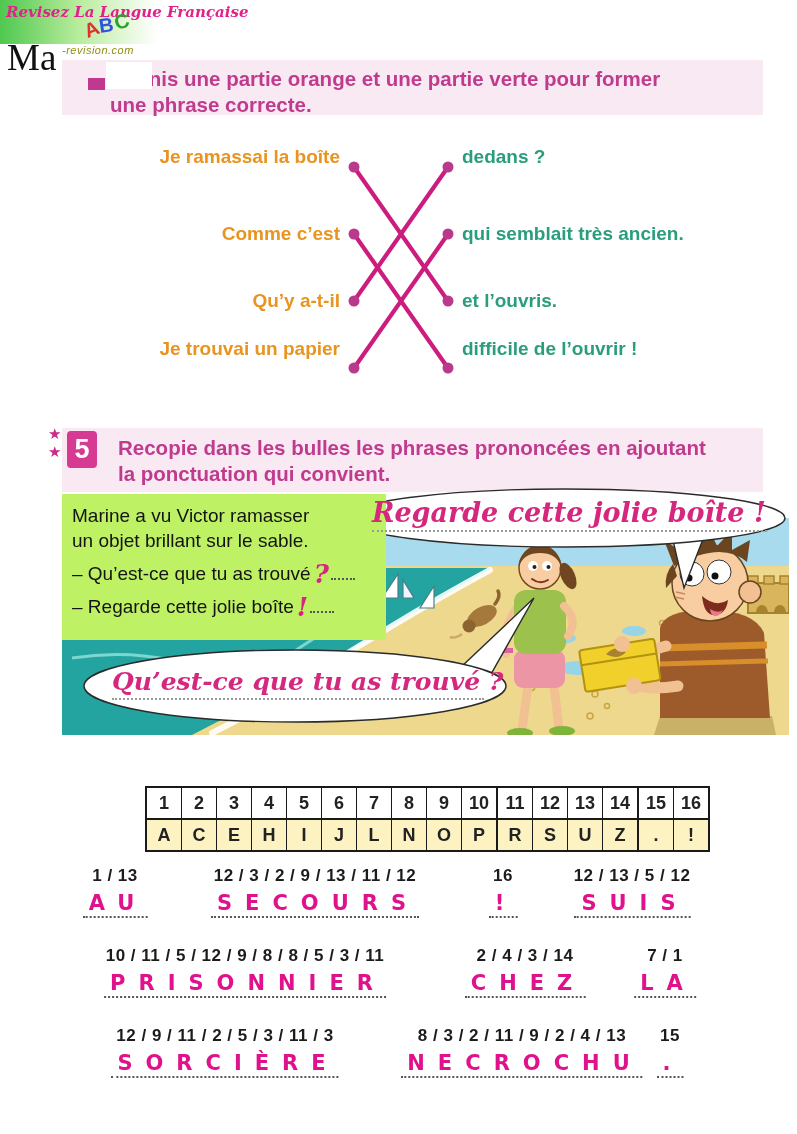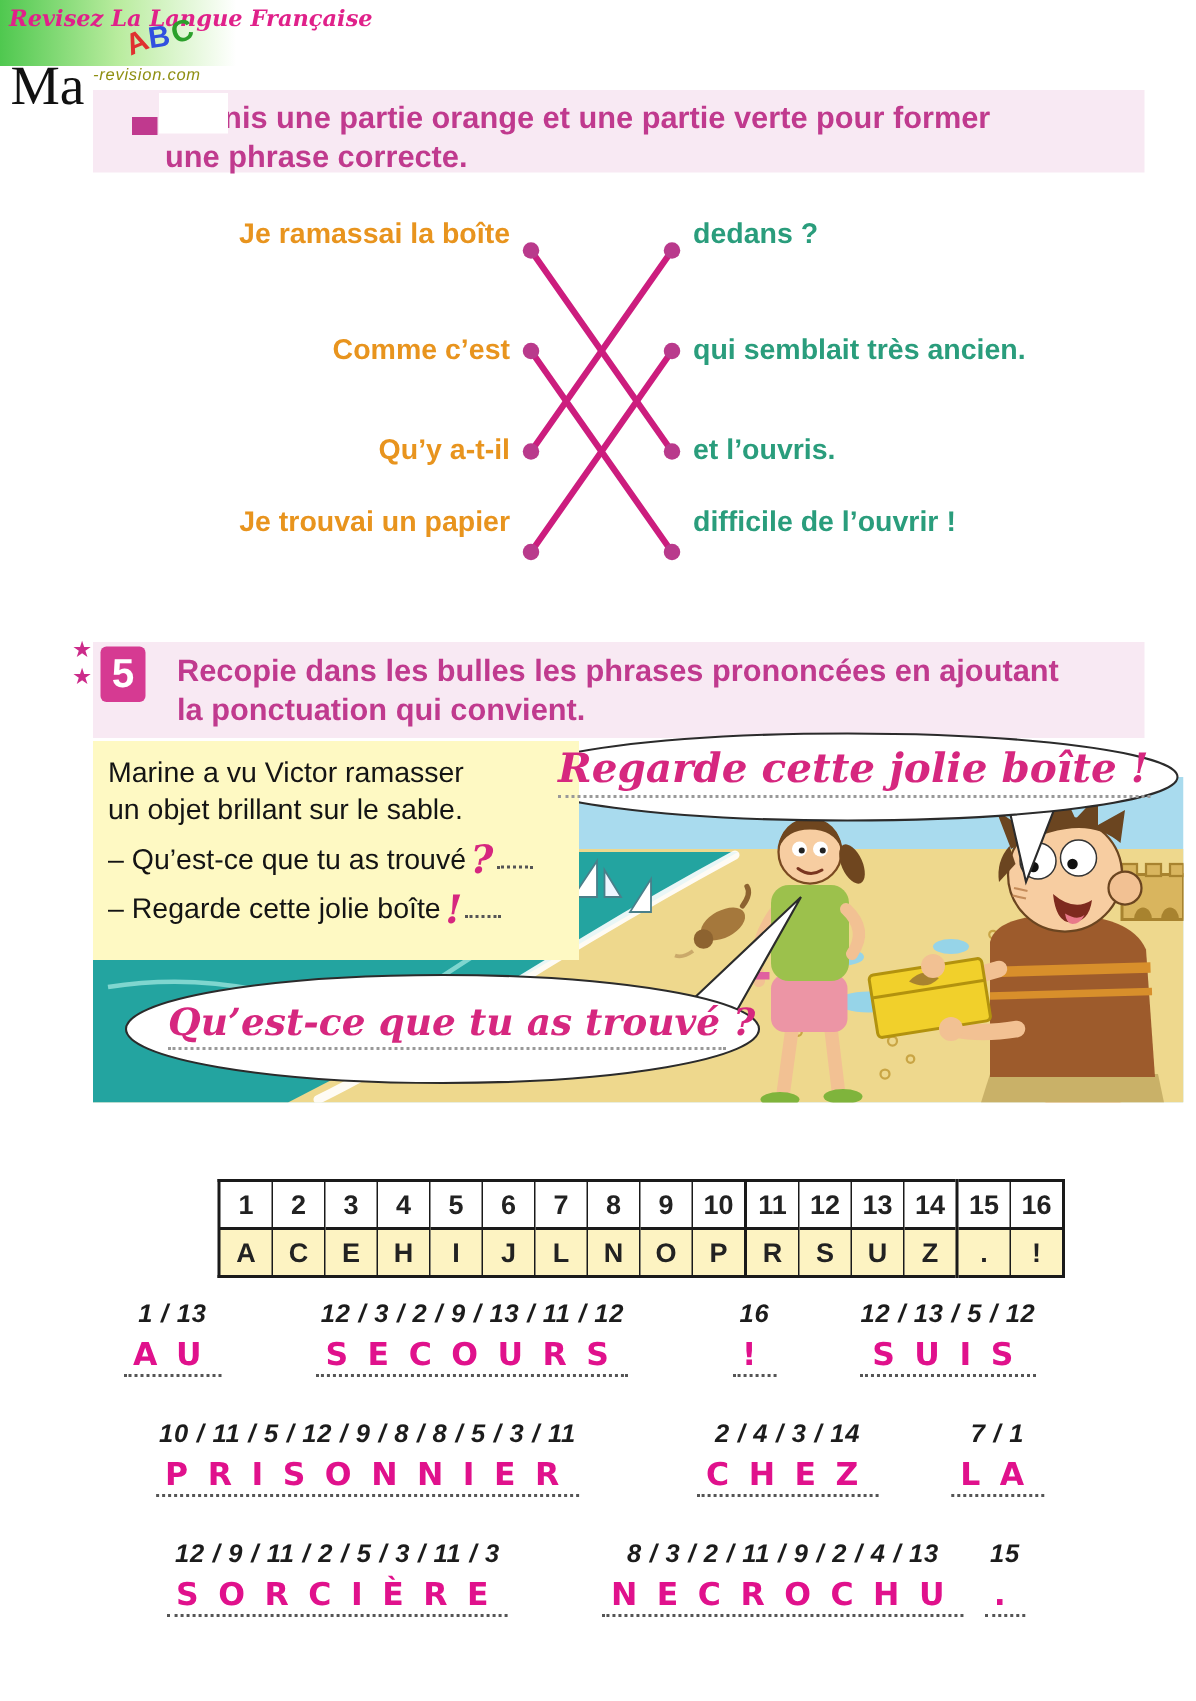--- a/index.html
+++ b/index.html
@@ -38,42 +38,42 @@
 
   
   .mrow{position:absolute;height:26px;line-height:26px;font-weight:bold;font-size:19px;white-space:nowrap;}
   .mleft{left:62px;width:278px;text-align:right;color:#e8941e;}
   .mright{left:462px;width:310px;text-align:left;color:#2a9d7c;}
   .r1{top:144px;} .r2{top:221px;} .r3{top:288px;} .r4{top:336px;}
   .match-svg{position:absolute;left:340px;top:152px;width:122px;height:232px;}
 
   
   .scene-svg{position:absolute;left:62px;top:488px;width:727px;height:247px;z-index:1;}
-  .narration{position:absolute;left:62px;top:494px;width:324px;height:146px;background:#fef9c3;
+  .narration{position:absolute;left:62px;top:494px;width:324px;height:146px;background:#bef264;
         z-index:3;box-sizing:border-box;padding:9px 10px;font-size:19px;line-height:25px;color:#141414;}
   .narration .dlg{margin-top:8px;white-space:nowrap;}
   .hand{font-family:"DejaVu Serif",serif;font-style:italic;font-weight:bold;color:#d6277f;
         font-size:26px;line-height:0;position:relative;top:3px;margin-left:3px;}
   .dotseg{display:inline-block;width:24px;height:12px;border-bottom:2px dotted #555;margin-left:2px;}
   .bubble-txt{position:absolute;z-index:4;text-align:left;font-family:"DejaVu Serif",serif;
         font-style:italic;font-weight:bold;color:#d6277f;border-bottom:2px dotted #999;
         padding-bottom:2px;white-space:nowrap;}
   .bubble-top-txt{left:372px;top:497px;width:395px;font-size:27px;}
   .bubble-bottom-txt{left:112px;top:667px;width:372px;font-size:25px;}
 
   
   .intro{position:absolute;left:62px;top:750px;width:710px;font-weight:bold;font-size:18.5px;color:#111;}
   .sq{display:inline-block;width:13px;height:13px;background:#c0398e;margin-right:8px;vertical-align:-1px;}
   .code-table{position:absolute;left:145px;top:786px;border-collapse:collapse;border:2.6px solid #1a1a1a;}
   .code-table td{width:34px;height:30px;text-align:center;font-weight:bold;font-size:18px;
         border:1.6px solid #1a1a1a;padding:0;color:#222;}
   .code-table tr.lets td{background:#fdf3c2;border-top-width:2.6px;}
   .code-table td.thickL{border-left-width:2.6px;}
   .cg{position:absolute;transform:translateX(-50%);text-align:center;z-index:2;}
-  .cg .code{font-weight:bold;font-size:17px;color:#1c1c1c;letter-spacing:0.5px;white-space:nowrap;font-style:italic;}
+  .cg .code{font-weight:bold;font-size:17px;color:#1c1c1c;letter-spacing:0.5px;white-space:nowrap;}
   .cg .ans{margin-top:5px;font-weight:bold;font-size:21px;color:#e0118c;letter-spacing:13px;
         border-bottom:2.2px dotted #555;padding:0 0 1px 6px;white-space:nowrap;
         font-family:"DejaVu Sans",sans-serif;}
   .la{top:866px;} .lb{top:946px;} .lc{top:1026px;}
   .a1{left:115px;} .a2{left:315px;} .a3{left:503px;} .a4{left:632px;}
   .b1{left:245px;} .b2{left:525px;} .b3{left:665px;}
   .c1{left:225px;} .c2{left:522px;} .c3{left:670px;}
 </style>
 </head>
 <body>

